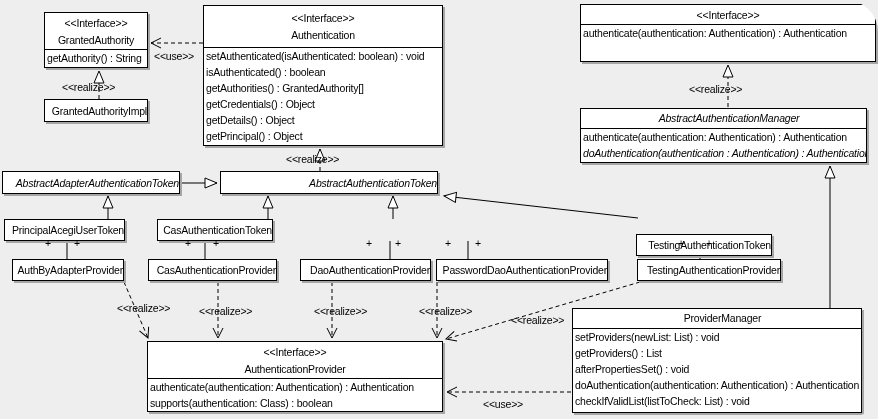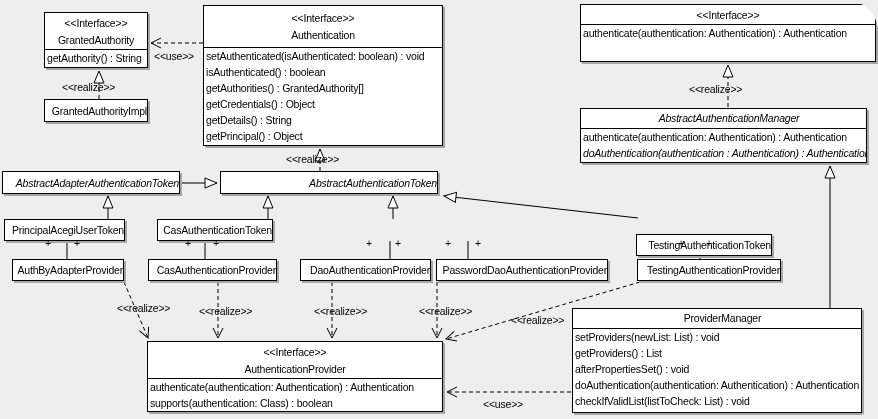--- a/index.html
+++ b/index.html
@@ -83,21 +83,21 @@
   <div class="cls" style="left:203px;top:5px;width:240px;height:141px">
     <div class="hd hd-tall">
       <div>&lt;&lt;Interface&gt;&gt;</div>
       <div>Authentication</div>
     </div>
     <div class="sep"></div>
     <div class="mrow">setAuthenticated(isAuthenticated: boolean) : void</div>
     <div class="mrow">isAuthenticated() : boolean</div>
     <div class="mrow">getAuthorities() : GrantedAuthority[]</div>
     <div class="mrow">getCredentials() : Object</div>
-    <div class="mrow">getDetails() : String</div>
+    <div class="mrow">getDetails() : Object</div>
     <div class="mrow">getPrincipal() : Object</div>
   </div>
 
   <div class="cls" style="left:580px;top:4px;width:296px;height:58px">
     <div class="hd">
       <div>&lt;&lt;Interface&gt;&gt;</div>
     </div>
     <div class="sep"></div>
     <div class="mrow">authenticate(authentication: Authentication) : Authentication</div>
   </div>

